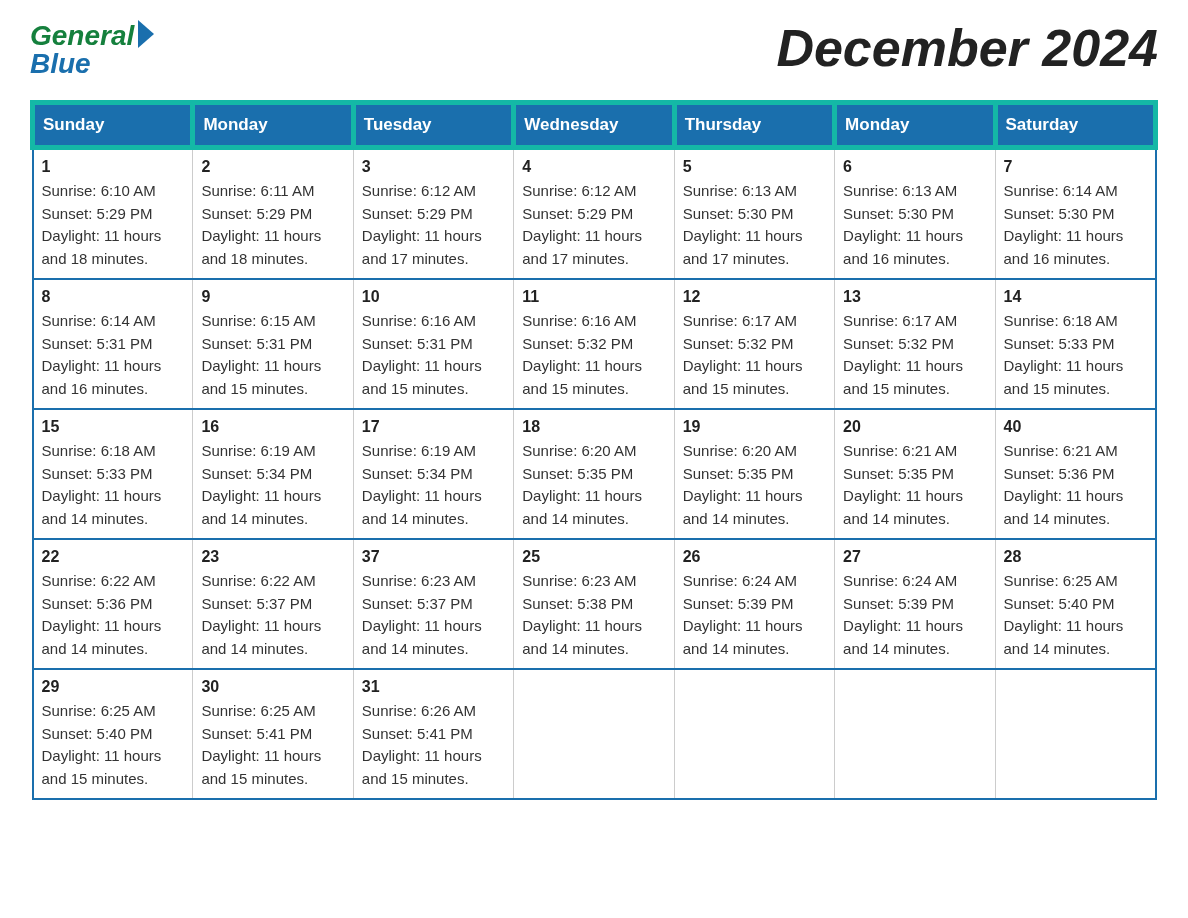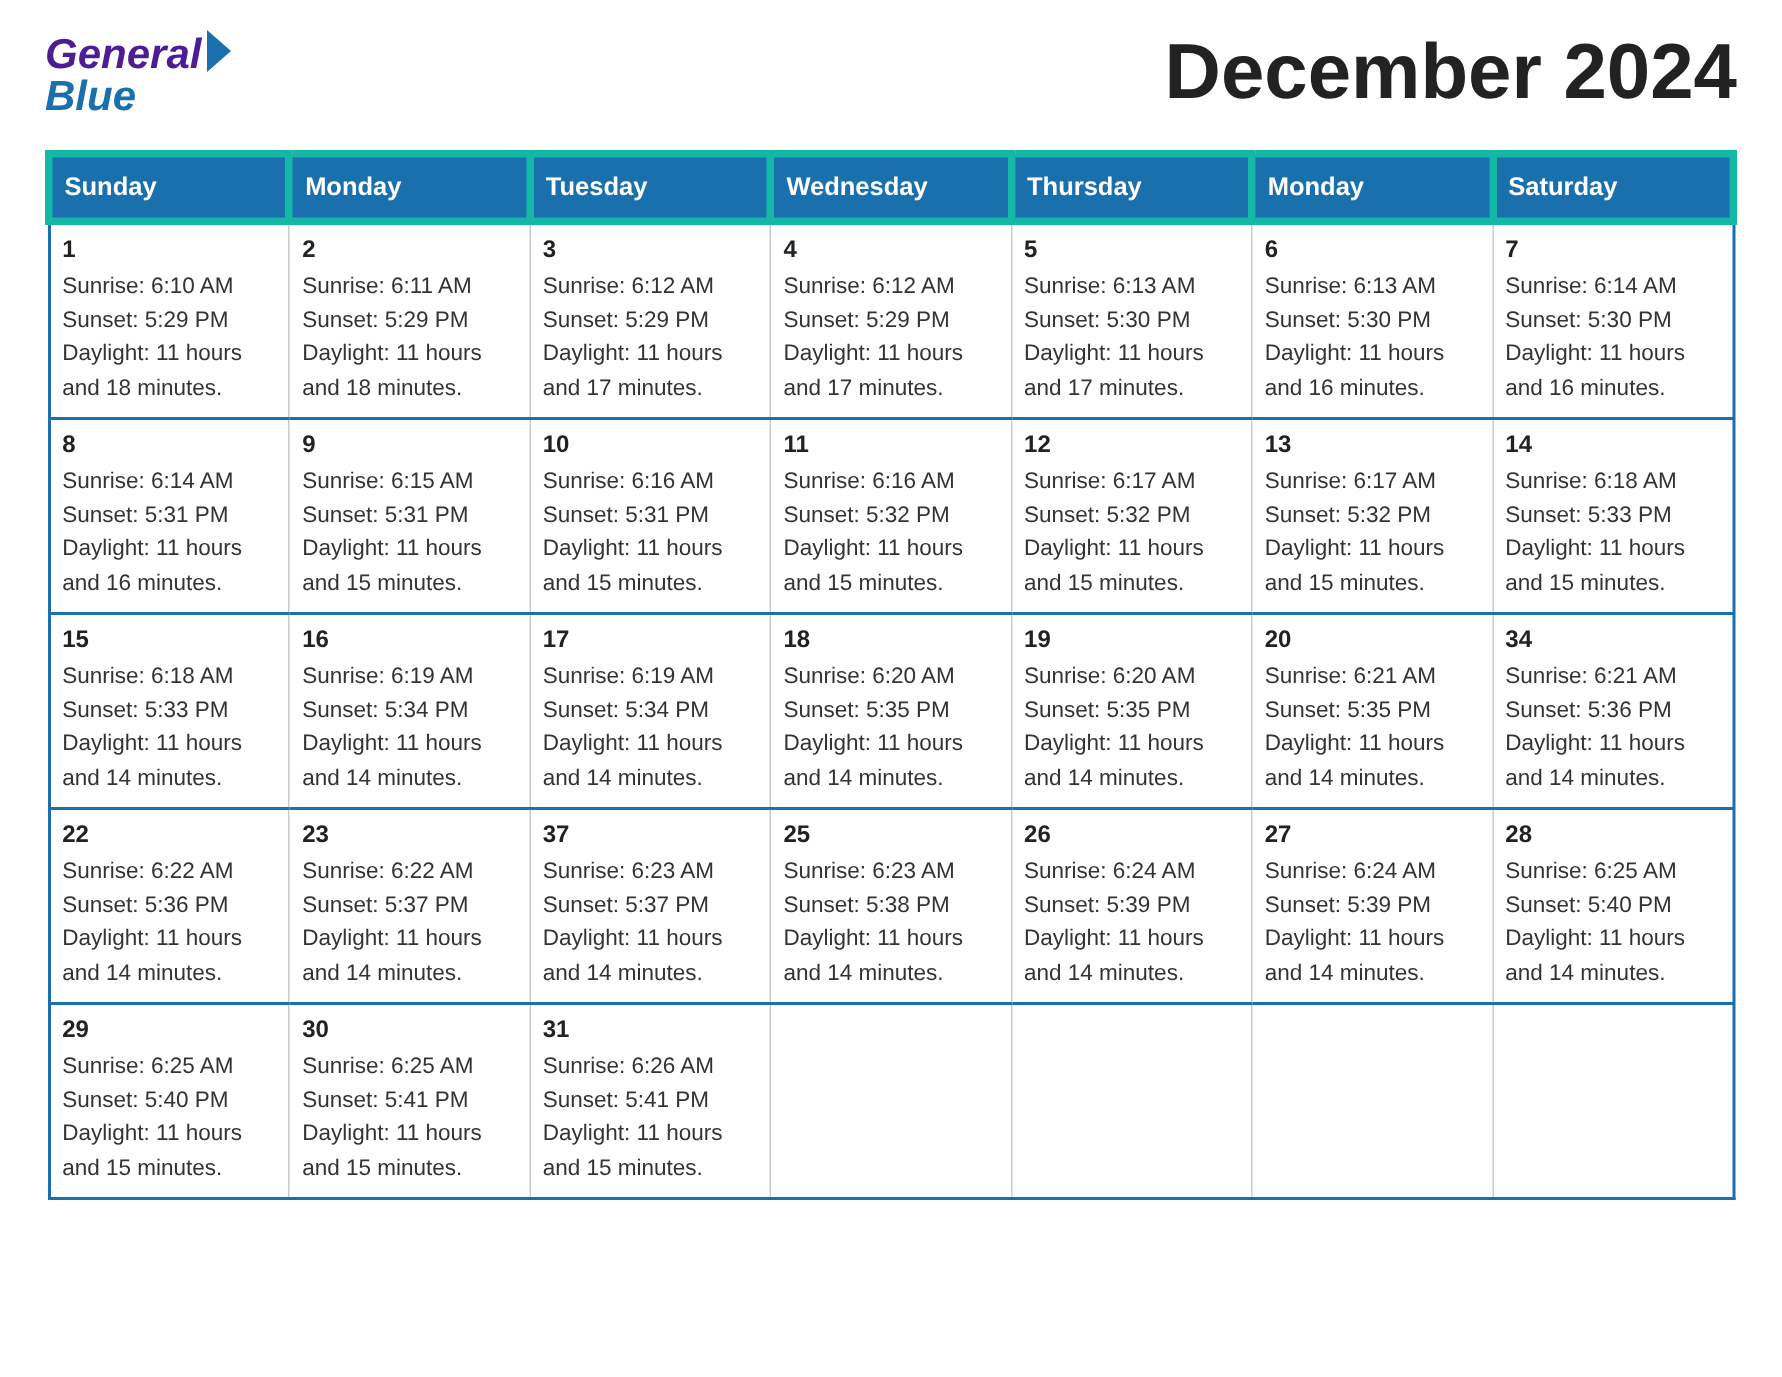--- a/index.html
+++ b/index.html
@@ -21,41 +21,42 @@
       flex-direction: column;
       align-items: flex-start;
     }
     .logo-top {
       display: flex;
       align-items: center;
     }
     .logo-general {
       font-size: 28px;
       font-weight: bold;
-      color: #4c1d95;
+      color: #15803d;
       font-style: italic;
     }
     .logo-arrow {
       width: 0;
       height: 0;
       border-left: 16px solid #1a6fad;
       border-top: 14px solid transparent;
       border-bottom: 14px solid transparent;
       margin-left: 4px;
       margin-top: -4px;
     }
     .logo-blue {
       font-size: 28px;
       font-weight: bold;
       color: #1a6fad;
       font-style: italic;
       margin-top: -4px;
     }
     .title-section {
       text-align: right;
+      font-style: italic;
     }
     .month-title {
       font-size: 52px;
       font-weight: bold;
       color: #222;
       line-height: 1.1;
     }
     .location {
       font-size: 22px;
       color: #444;
@@ -209,21 +210,21 @@
         </td>
         <td>
           <span class="day-number">19</span>
           <div class="day-info">Sunrise: 6:20 AM<br>Sunset: 5:35 PM<br>Daylight: 11 hours and 14 minutes.</div>
         </td>
         <td>
           <span class="day-number">20</span>
           <div class="day-info">Sunrise: 6:21 AM<br>Sunset: 5:35 PM<br>Daylight: 11 hours and 14 minutes.</div>
         </td>
         <td>
-          <span class="day-number">34</span>
+          <span class="day-number">40</span>
           <div class="day-info">Sunrise: 6:21 AM<br>Sunset: 5:36 PM<br>Daylight: 11 hours and 14 minutes.</div>
         </td>
       </tr>
       <tr>
         <td>
           <span class="day-number">22</span>
           <div class="day-info">Sunrise: 6:22 AM<br>Sunset: 5:36 PM<br>Daylight: 11 hours and 14 minutes.</div>
         </td>
         <td>
           <span class="day-number">23</span>

